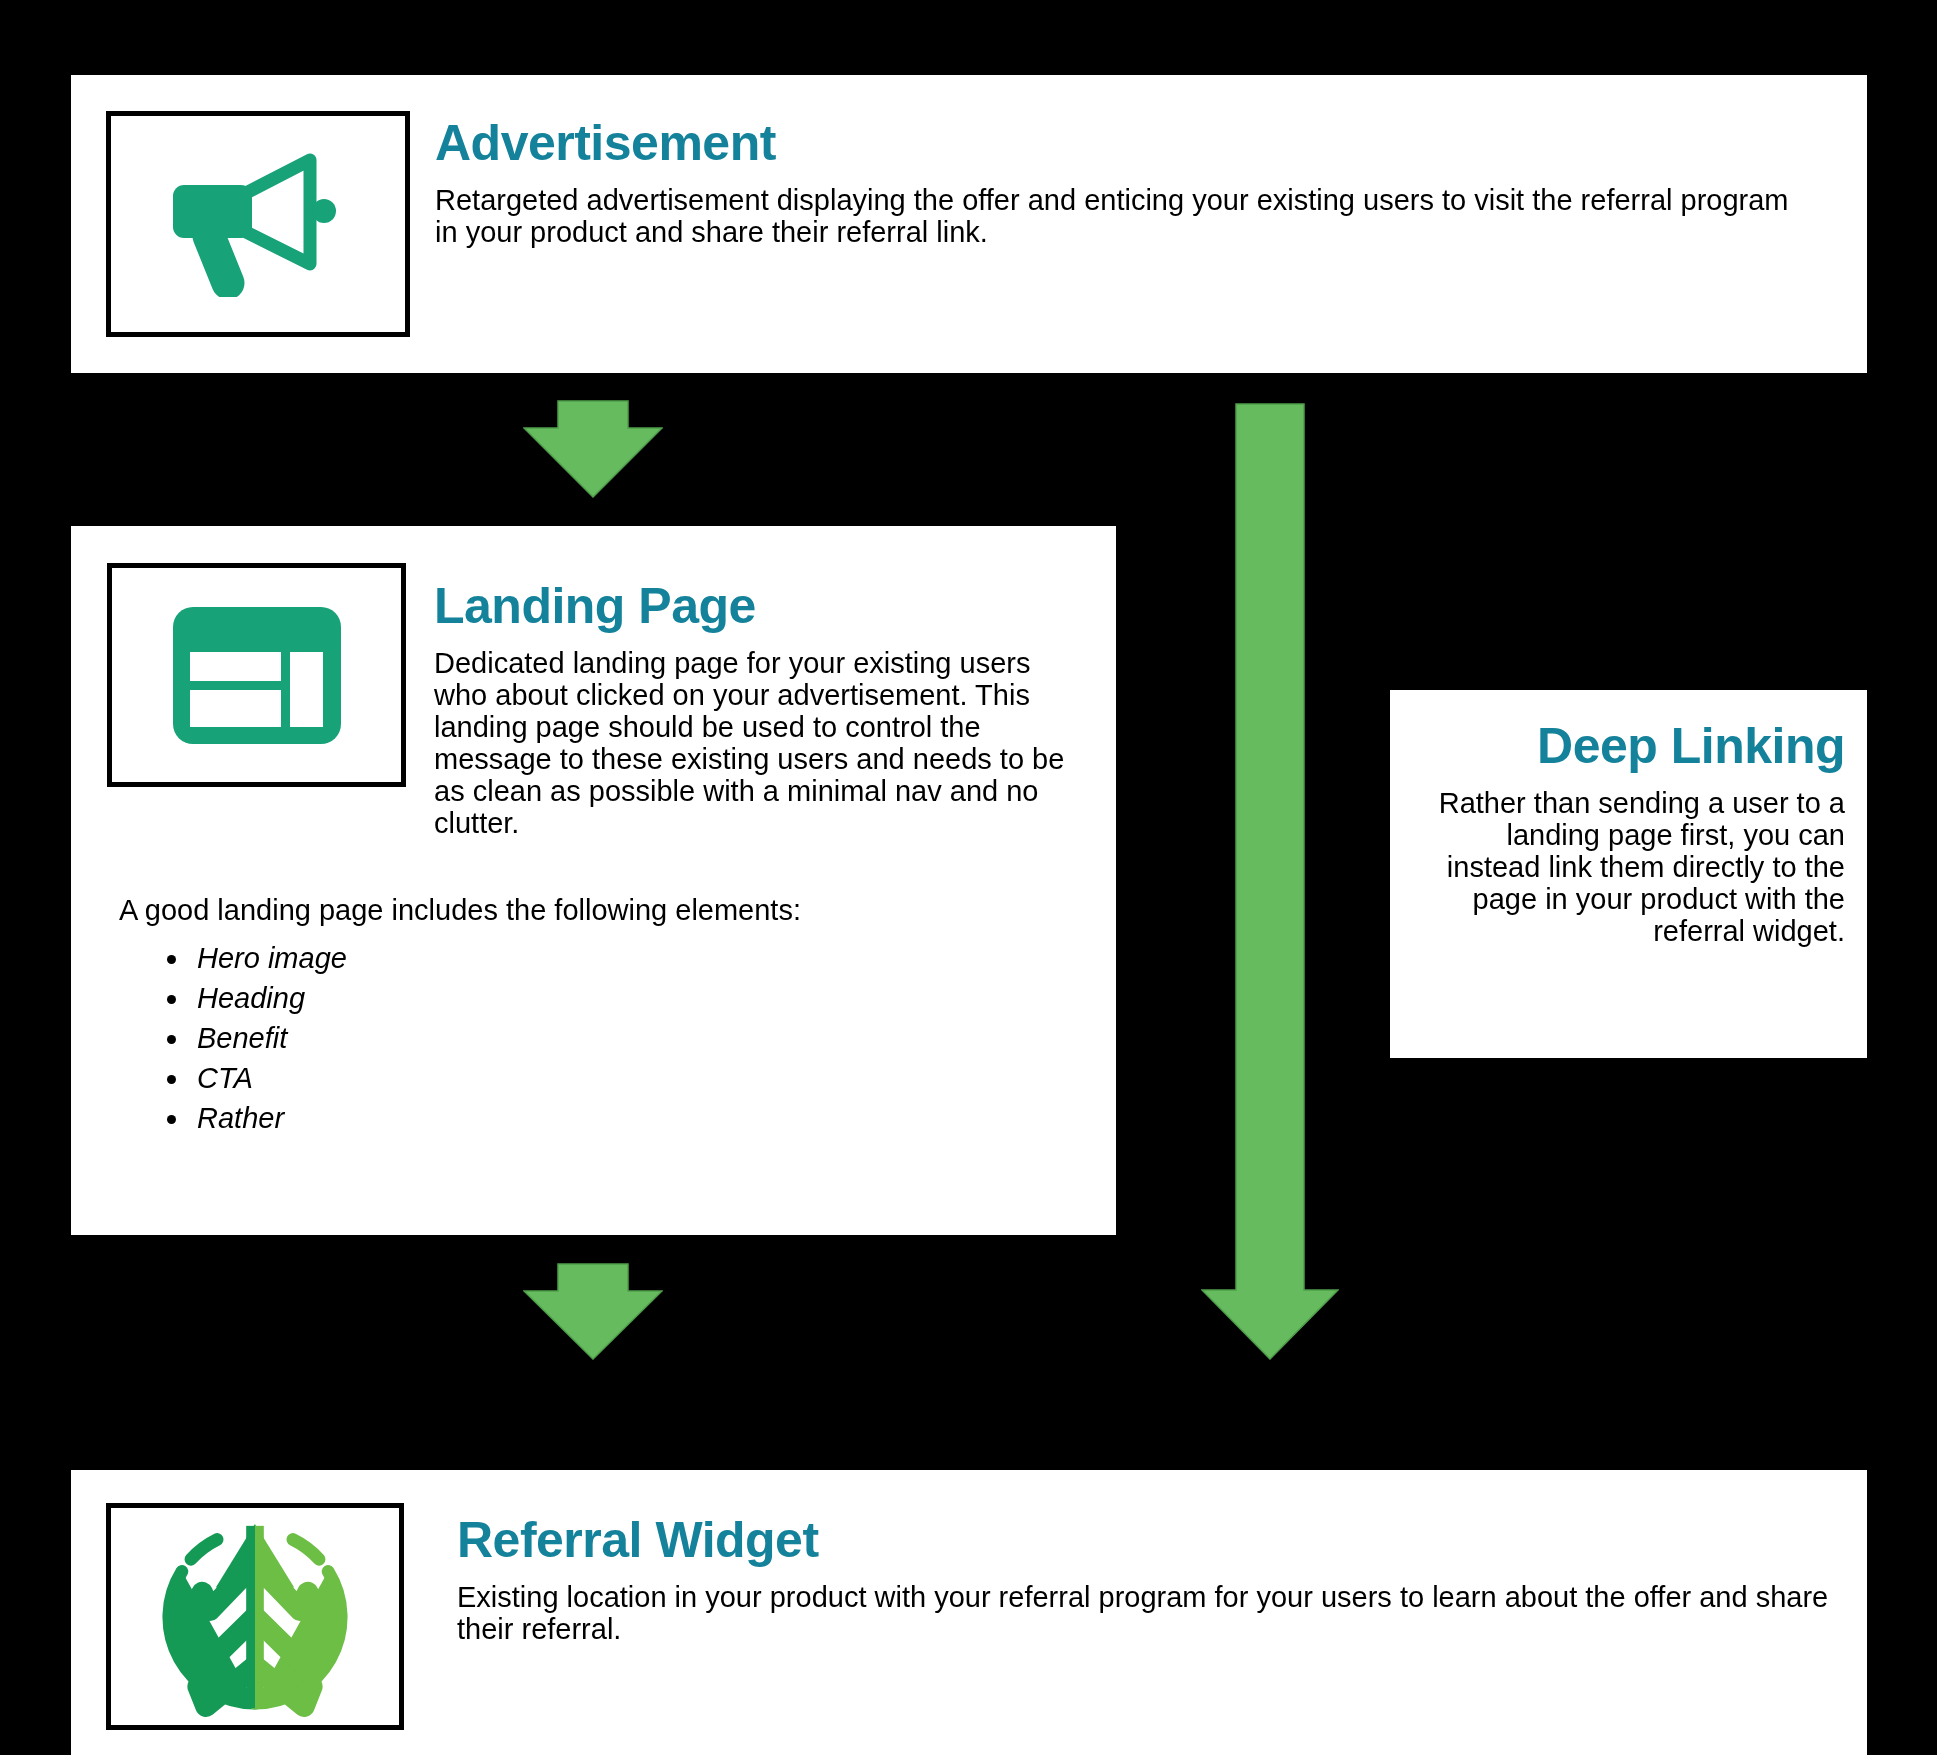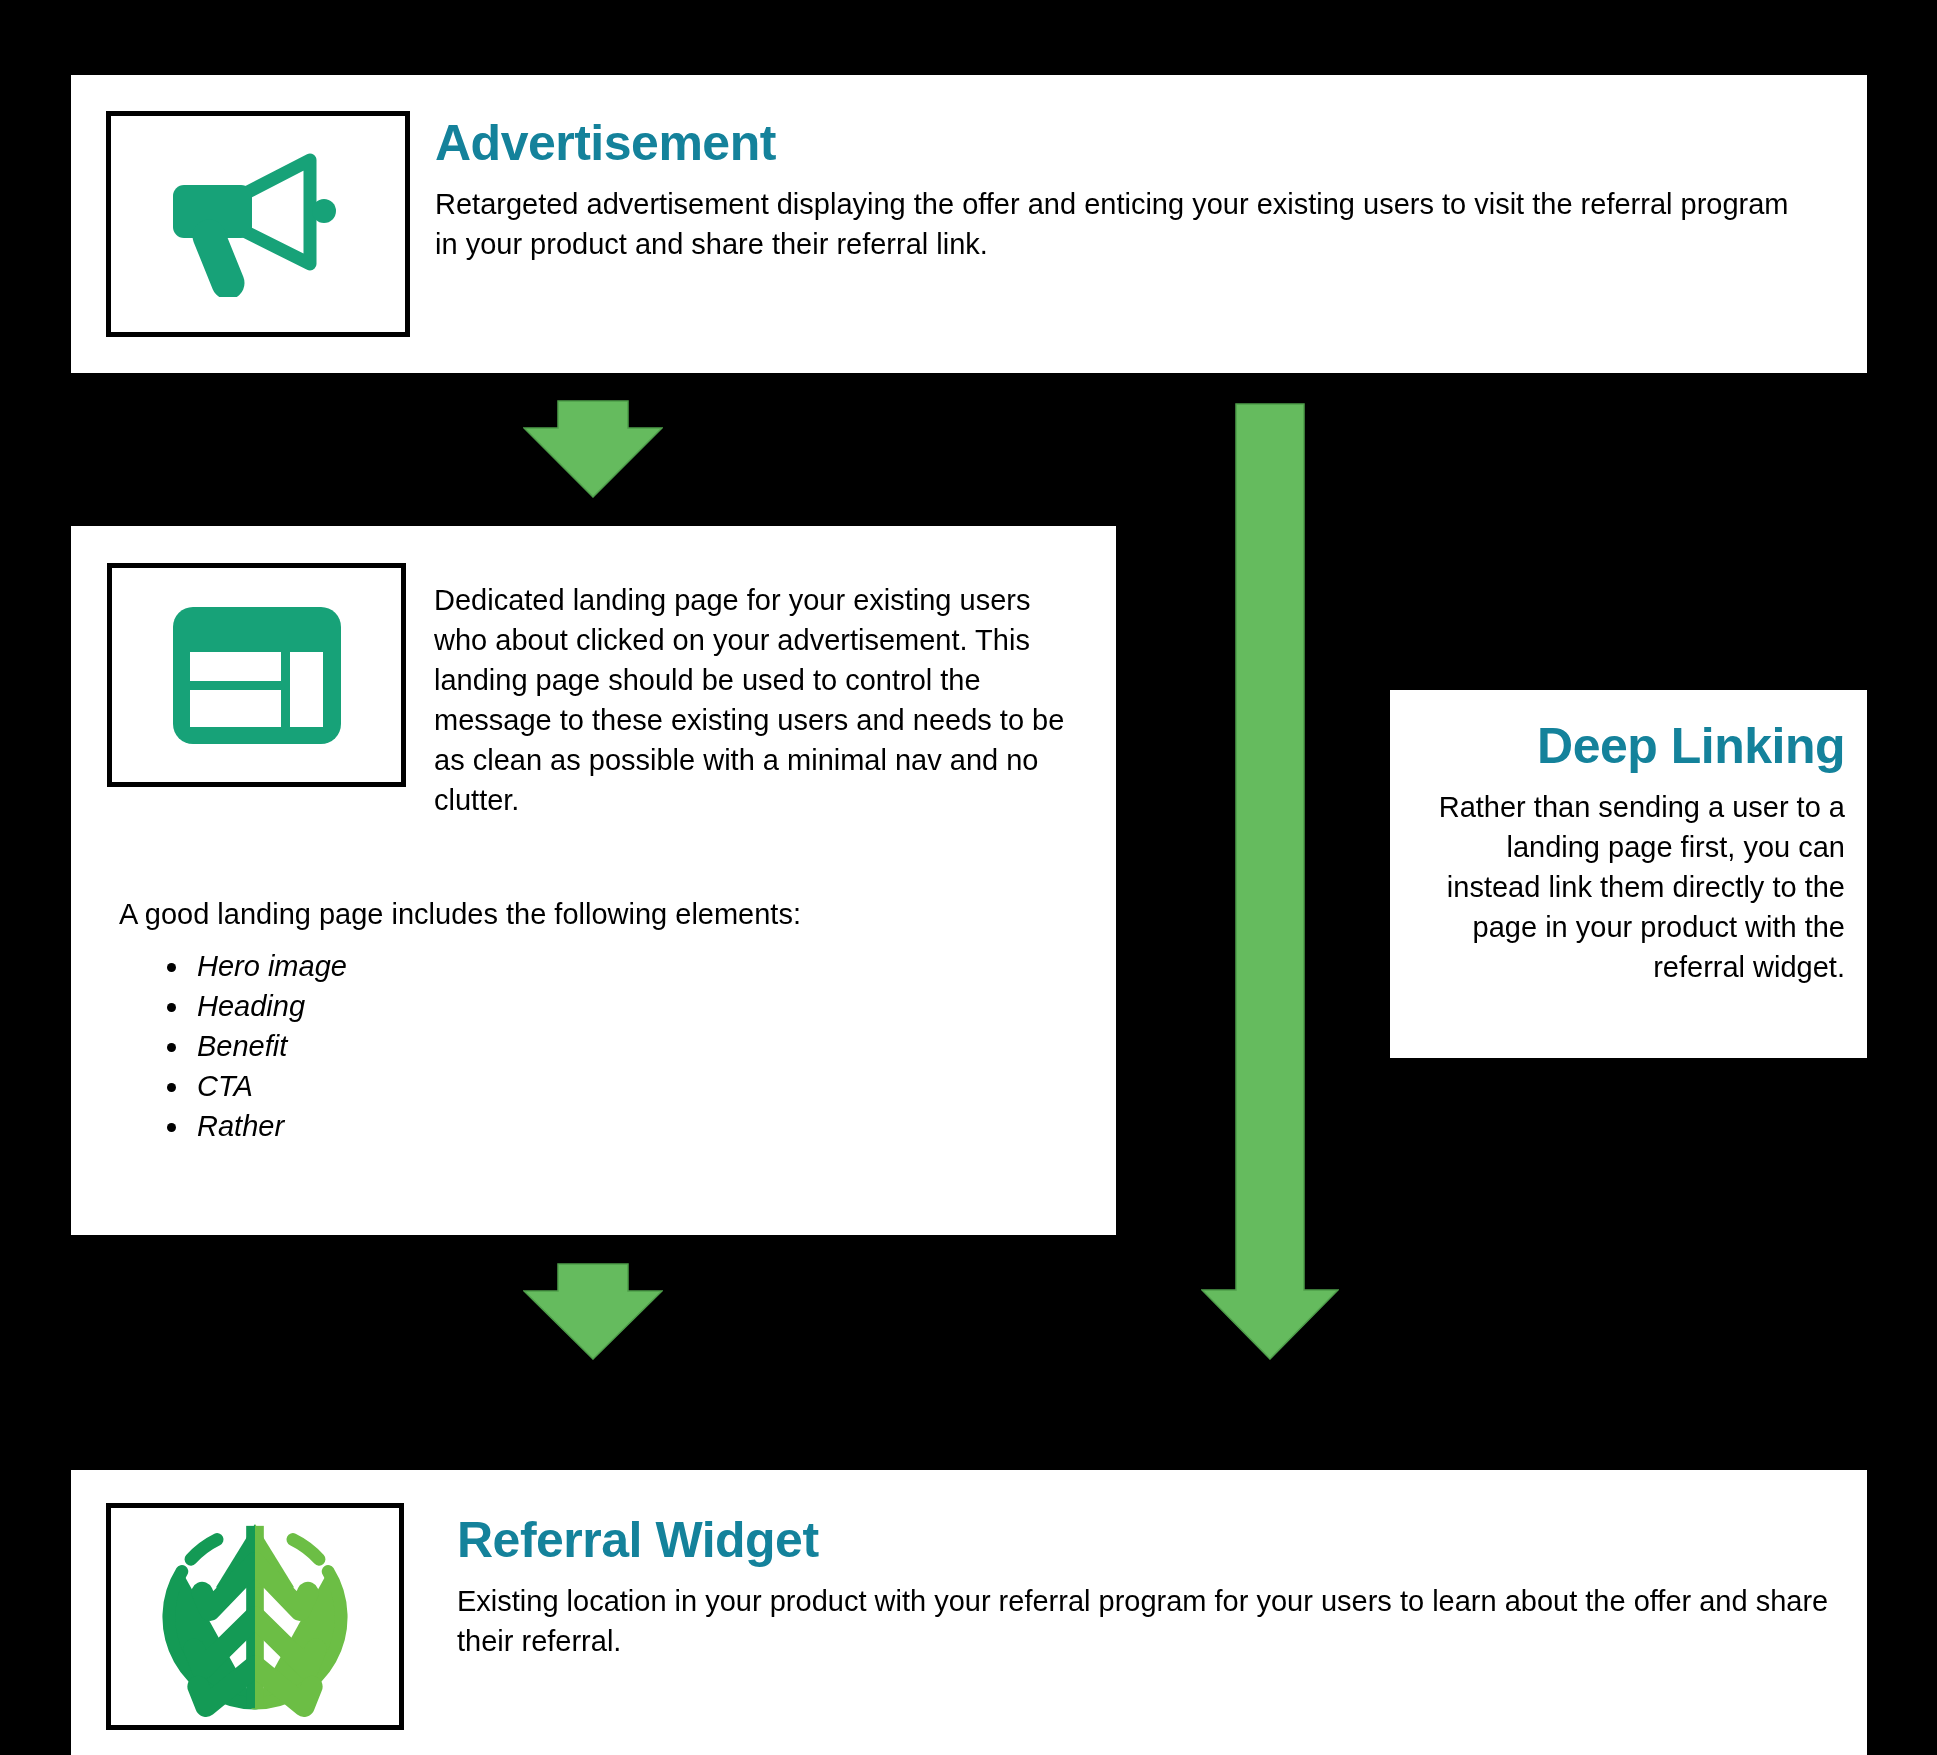--- a/index.html
+++ b/index.html
@@ -25,21 +25,21 @@
     margin:0 0 14px 0;
     font-size:50px;
     line-height:1.06;
     font-weight:bold;
     color:var(--accent-teal,#14829B);
     letter-spacing:-0.5px;
   }
   p.card-body{
     margin:0;
     font-size:29px;
-    line-height:40px;
+    line-height:32px;
     color:#000;
   }
   
   .top-box{left:71px;top:75px;width:1796px;height:298px;}
   .top-box .icon-frame{left:35px;top:36px;width:304px;height:226px;}
   .top-box .content{position:absolute;left:364px;top:42px;}
   .top-box p.card-body{width:1360px;}
 
   
   .landing-box{left:71px;top:526px;width:1045px;height:709px;}
@@ -108,20 +108,21 @@
   <section class="box landing-box">
     <div class="icon-frame">
       <svg width="168" height="137" viewBox="0 0 168 137">
         <rect x="0" y="0" width="168" height="137" rx="20" class="emerald"></rect>
         <rect x="17" y="45" width="91" height="29" fill="#ffffff"></rect>
         <rect x="17" y="83" width="91" height="37" fill="#ffffff"></rect>
         <rect x="117" y="45" width="33" height="75" fill="#ffffff"></rect>
       </svg>
     </div>
     <div class="content">
+      <h2 class="card-title">Landing Page</h2>
       <p class="card-body">Dedicated landing page for your existing users who about clicked on your advertisement. This landing page should be used to control the message to these existing users and needs to be as clean as possible with a minimal nav and no clutter.</p>
     </div>
     <div class="landing-elements">
       <p class="card-body">A good landing page includes the following elements:</p>
       <ul>
         <li>Hero image</li>
         <li>Heading</li>
         <li>Benefit</li>
         <li>CTA</li>
         <li>Rather</li>

